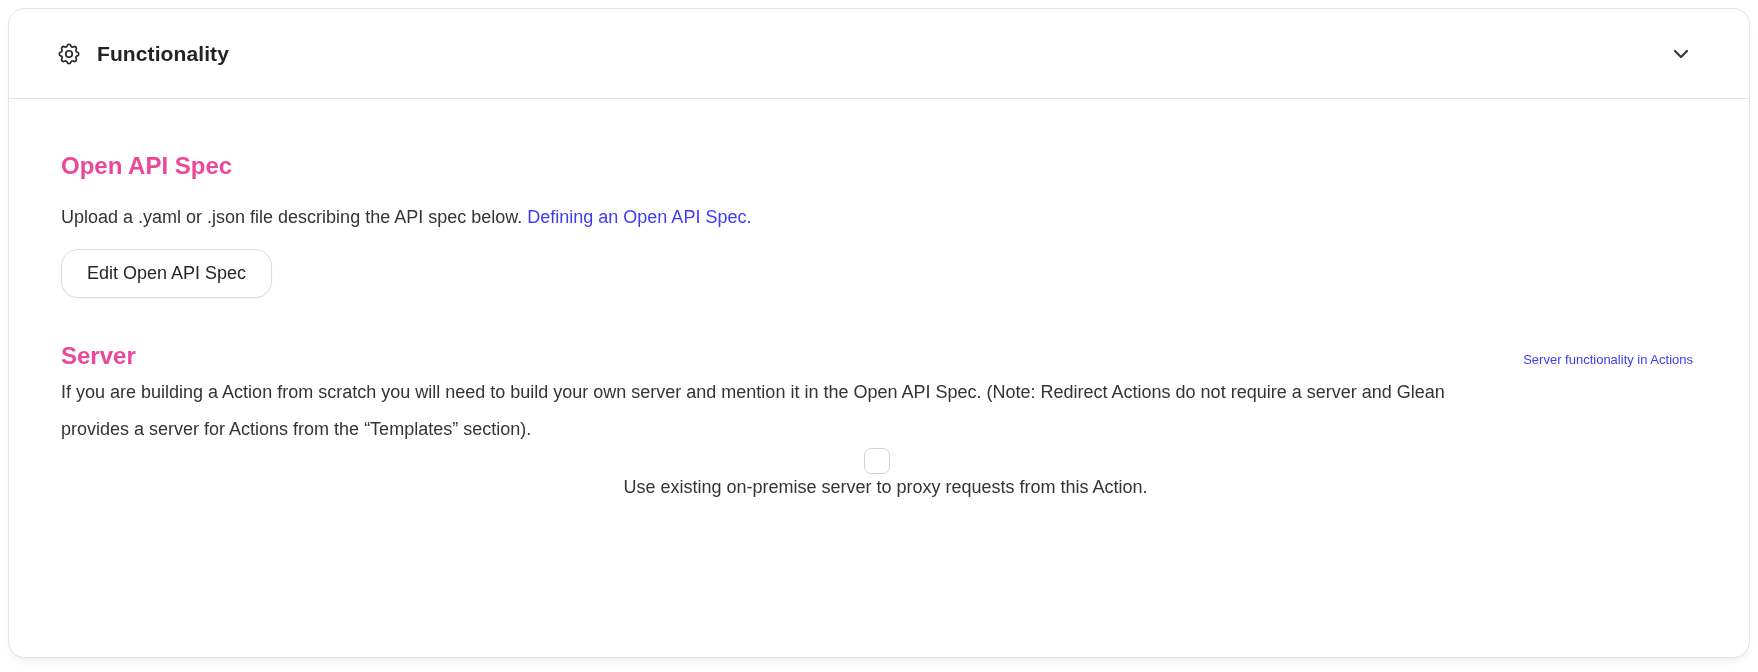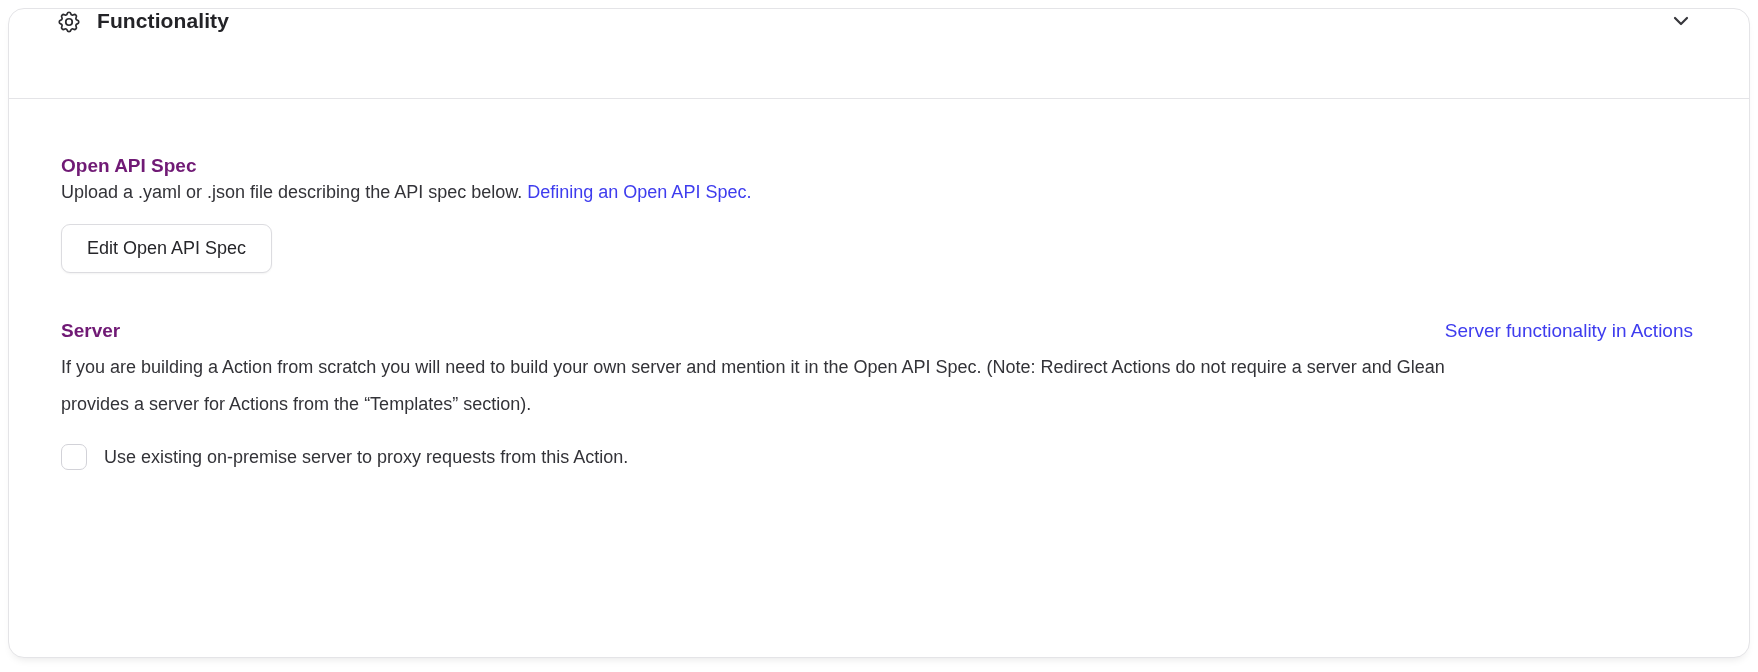--- a/index.html
+++ b/index.html
@@ -14,20 +14,21 @@
     position: absolute;
     left: 8px; top: 8px;
     width: 1742px; height: 650px;
     background: #ffffff;
     border: 1px solid #e4e4e7;
     border-radius: 16px;
     box-shadow: 0 5px 8px -4px rgba(0,0,0,0.10);
   }
   .card-header {
     display: flex;
+    align-items: center;
     height: 89px;
     padding: 0 56px 0 47px;
     cursor: pointer;
   }
   .gear-icon {
     width: 26px; height: 26px;
     display: inline-flex;
     color: #2c2c30;
   }
   .gear-icon svg, .chevron-icon svg { width: 100%; height: 100%; }
@@ -46,72 +47,73 @@
     cursor: pointer;
   }
   .divider {
     height: 1px;
     background: #e4e4e7;
   }
   .content {
     padding: 0 56px 0 52px;
   }
   .section-heading {
-    font-size: 19px;
+    font-size: 24px;
     font-weight: 600;
     line-height: 24px;
-    color: #701a75;
+    color: #ec4899;
   }
   .open-api-heading { margin-top: 55px; }
   .body-text {
     font-size: 18px;
     font-weight: 400;
     line-height: 28px;
     color: #333338;
   }
-  .open-api-desc { }
+  .open-api-desc { margin-top: 25px; }
   a.inline-link, a.row-link {
     color: #3e3cee;
     text-decoration: none;
     cursor: pointer;
   }
   .edit-spec-button {
     margin-top: 18px;
     height: 49px;
     padding: 0 25px;
     background: #ffffff;
     border: 1px solid #dcdce0;
-    border-radius: 9px;
+    border-radius: 17px;
     font-family: "Liberation Sans", "DejaVu Sans", sans-serif;
     font-size: 18px;
     font-weight: 500;
     color: #26262a;
     box-shadow: 0 1px 2px rgba(0,0,0,0.05);
     cursor: pointer;
   }
   .server-row {
     margin-top: 46px;
     display: flex;
     align-items: baseline;
     justify-content: space-between;
   }
   .row-link {
-    font-size: 19px;
+    font-size: 13px;
     font-weight: 500;
   }
   .server-desc {
     margin-top: 6px;
     line-height: 37px;
     max-width: 1455px;
   }
   .checkbox-row {
-    margin-top: 21px;
+    margin-top: 0;
     display: flex;
     align-items: center;
     cursor: pointer;
+    flex-direction: column;
   }
   .checkbox-box {
     width: 26px; height: 26px;
     border: 1.5px solid #d2d2d8;
     border-radius: 7px;
     background: #ffffff;
     flex: 0 0 auto;
   }
   .checkbox-label {
     margin-left: 17px;

